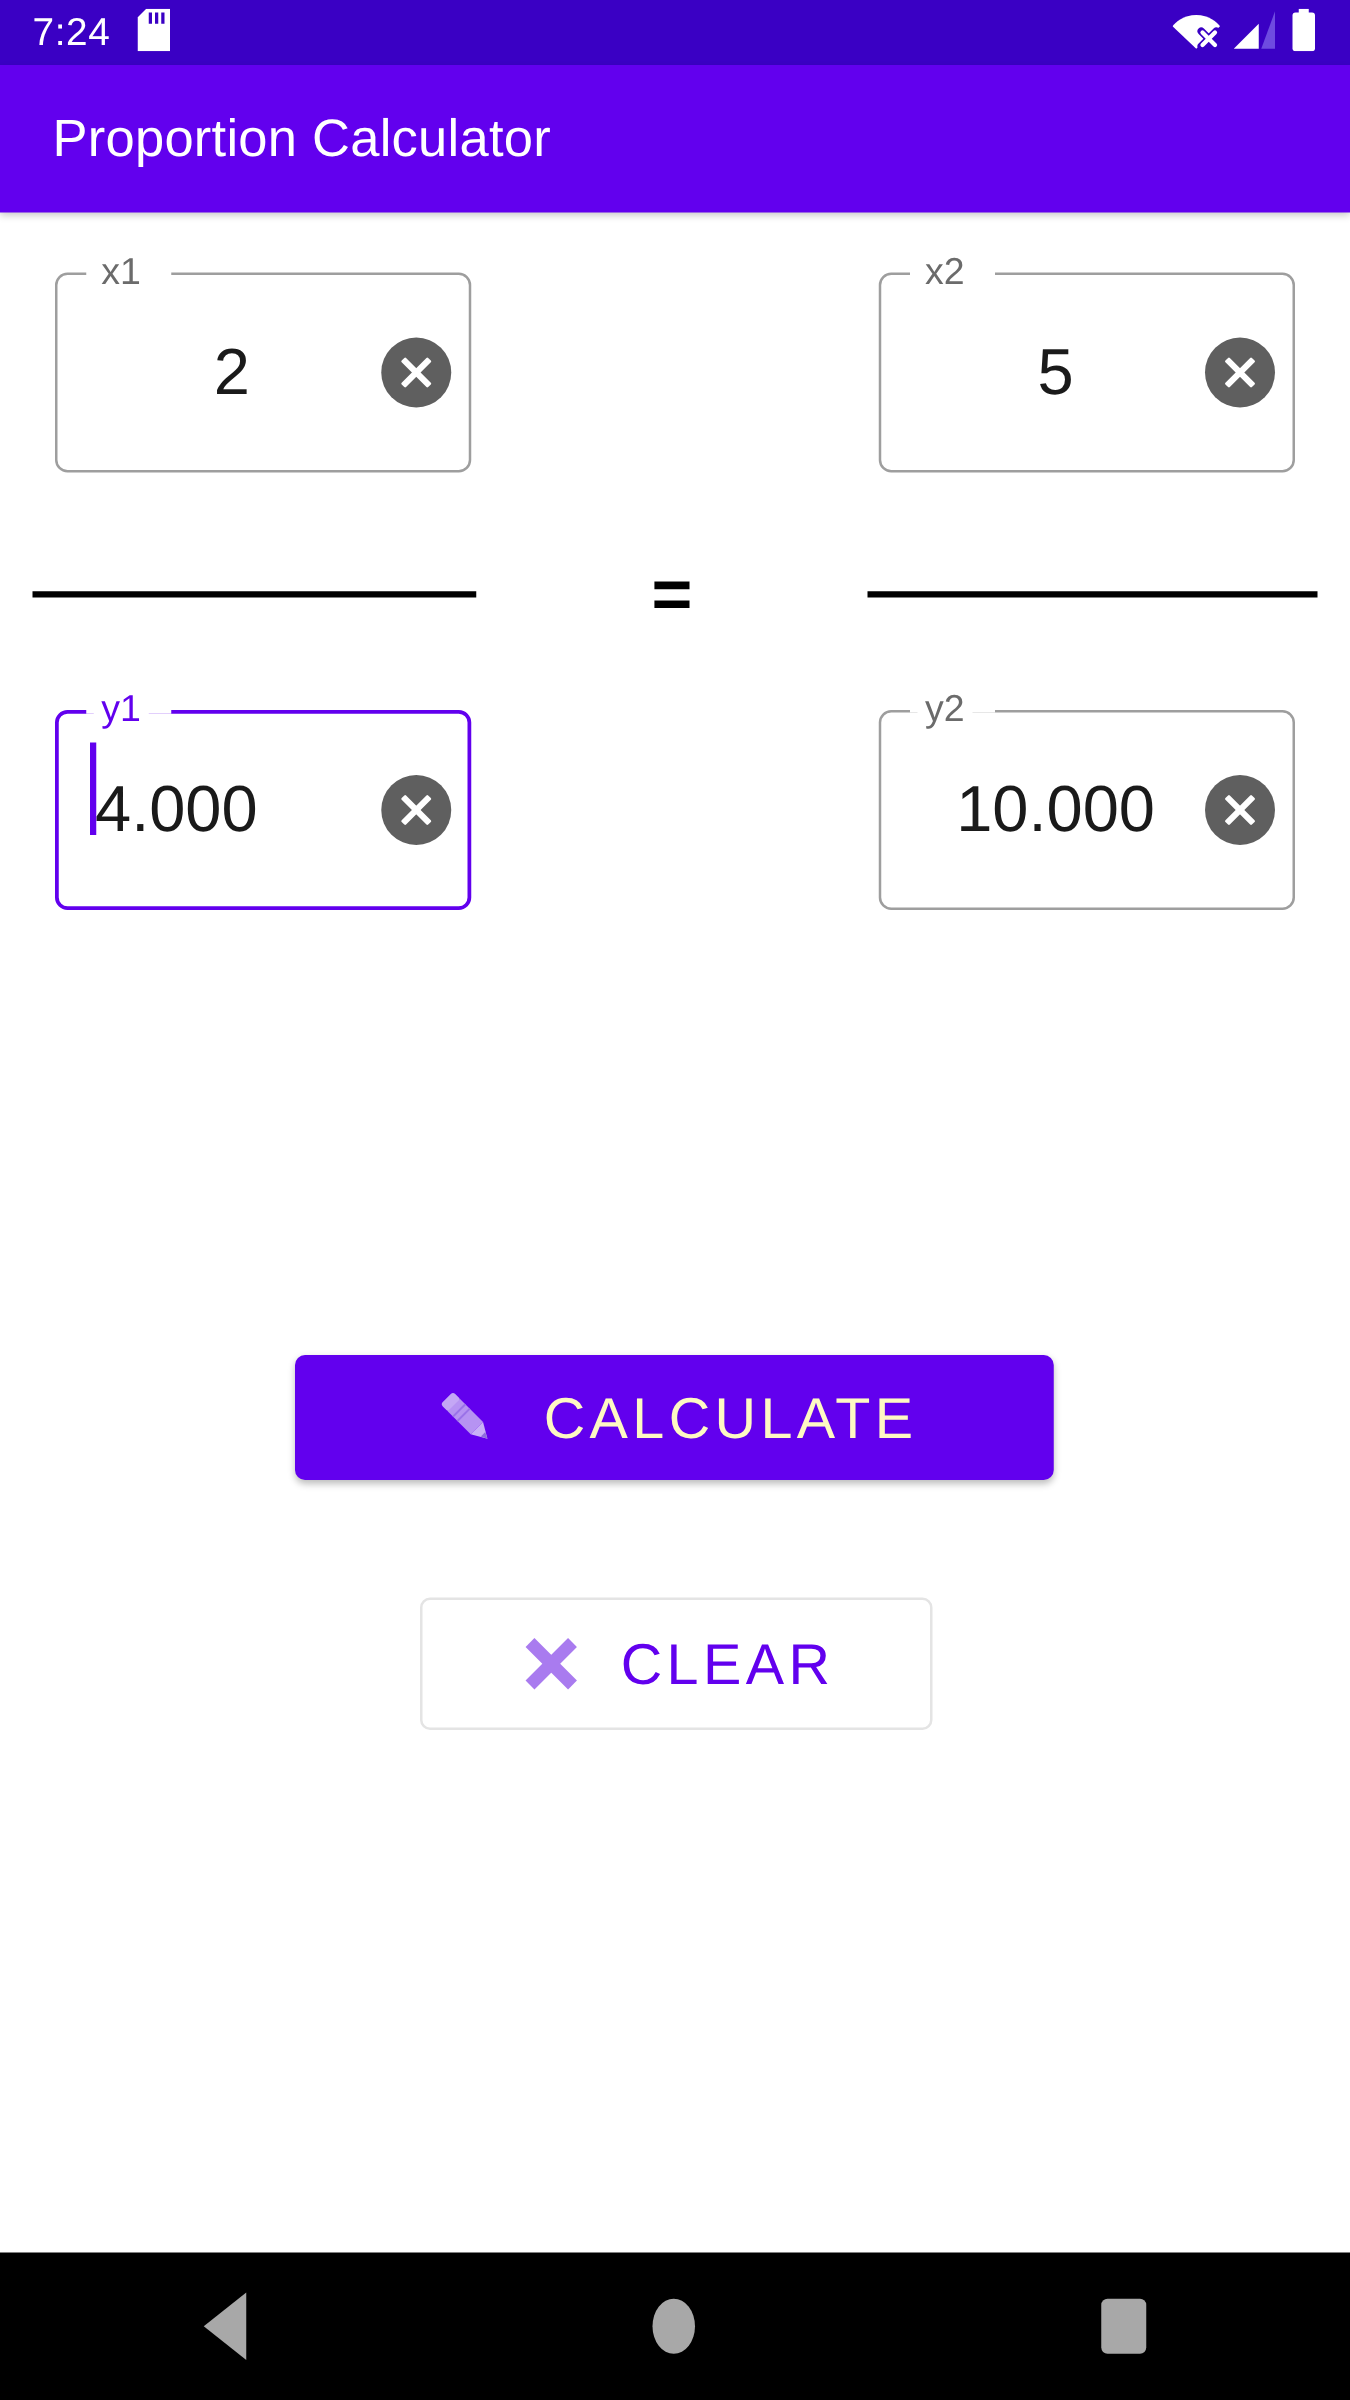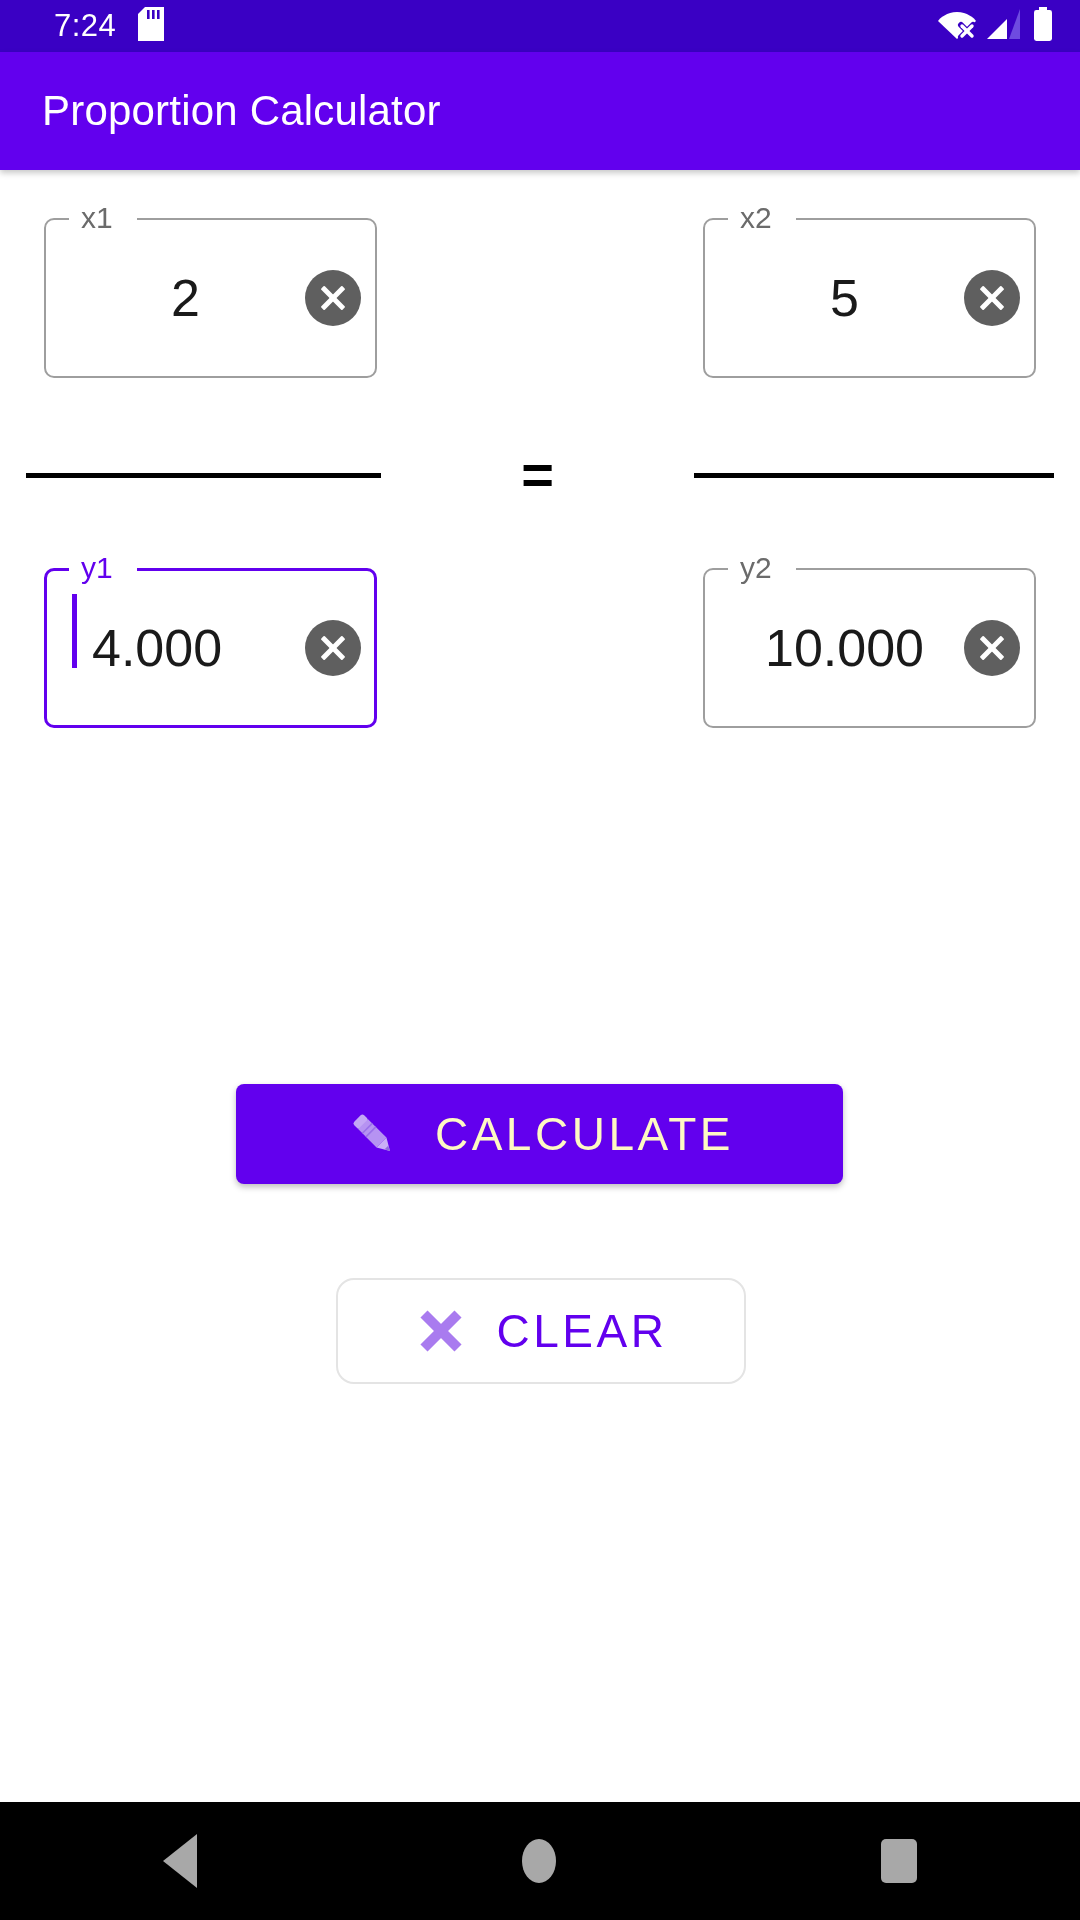--- a/index.html
+++ b/index.html
@@ -18,21 +18,20 @@
     display:flex;
     align-items:center;
     padding:0 26px;
     position:relative;
   }
   #status-clock {
     color:#ffffff;
     font-size:31px;
     font-weight:400;
     letter-spacing:0.5px;
-    margin-left:28px;
   }
   #status-left-icons {
     display:flex; align-items:center; margin-left:22px;
   }
   #status-right-icons {
     position:absolute; right:26px; top:0; bottom:0;
     display:flex; align-items:center; gap:11px;
   }
 
   
@@ -116,21 +115,21 @@
     flex:1;
     font-size:52px;
     color:#1a1a1a;
     text-align:center;
     line-height:1;
     white-space:nowrap;
     position:relative;
   }
   .tf-value.left {
     text-align:left;
-    padding-left:20px;
+    padding-left:4px;
   }
   .caret {
     position:absolute;
     left:0px;
     top:-28px;
     width:5px;
     height:74px;
     background:#6200EE;
   }
   .tf-clear {
@@ -202,21 +201,21 @@
     letter-spacing:3.5px;
   }
   #clear-button {
     position:absolute;
     left:336px;
     top:1108px;
     width:410px;
     height:106px;
     background:#ffffff;
     border:2px solid #e4e4e4;
-    border-radius:18px;
+    border-radius:8px;
     display:flex;
     align-items:center;
     justify-content:center;
     gap:30px;
     cursor:pointer;
   }
   #clear-label {
     color:#6200EE;
     font-size:46px;
     font-weight:500;

